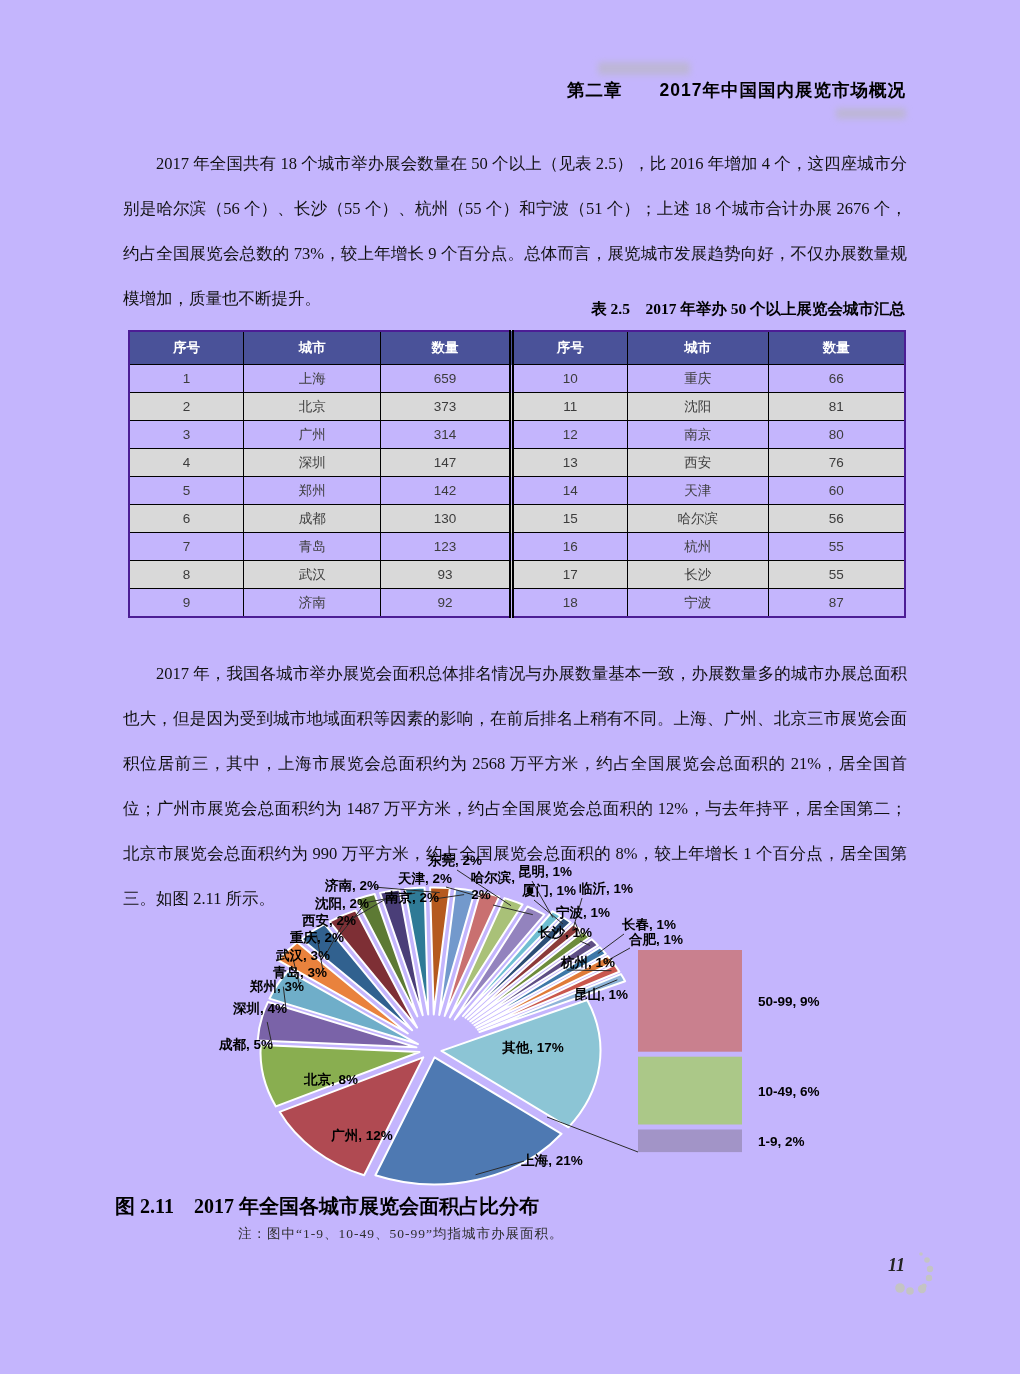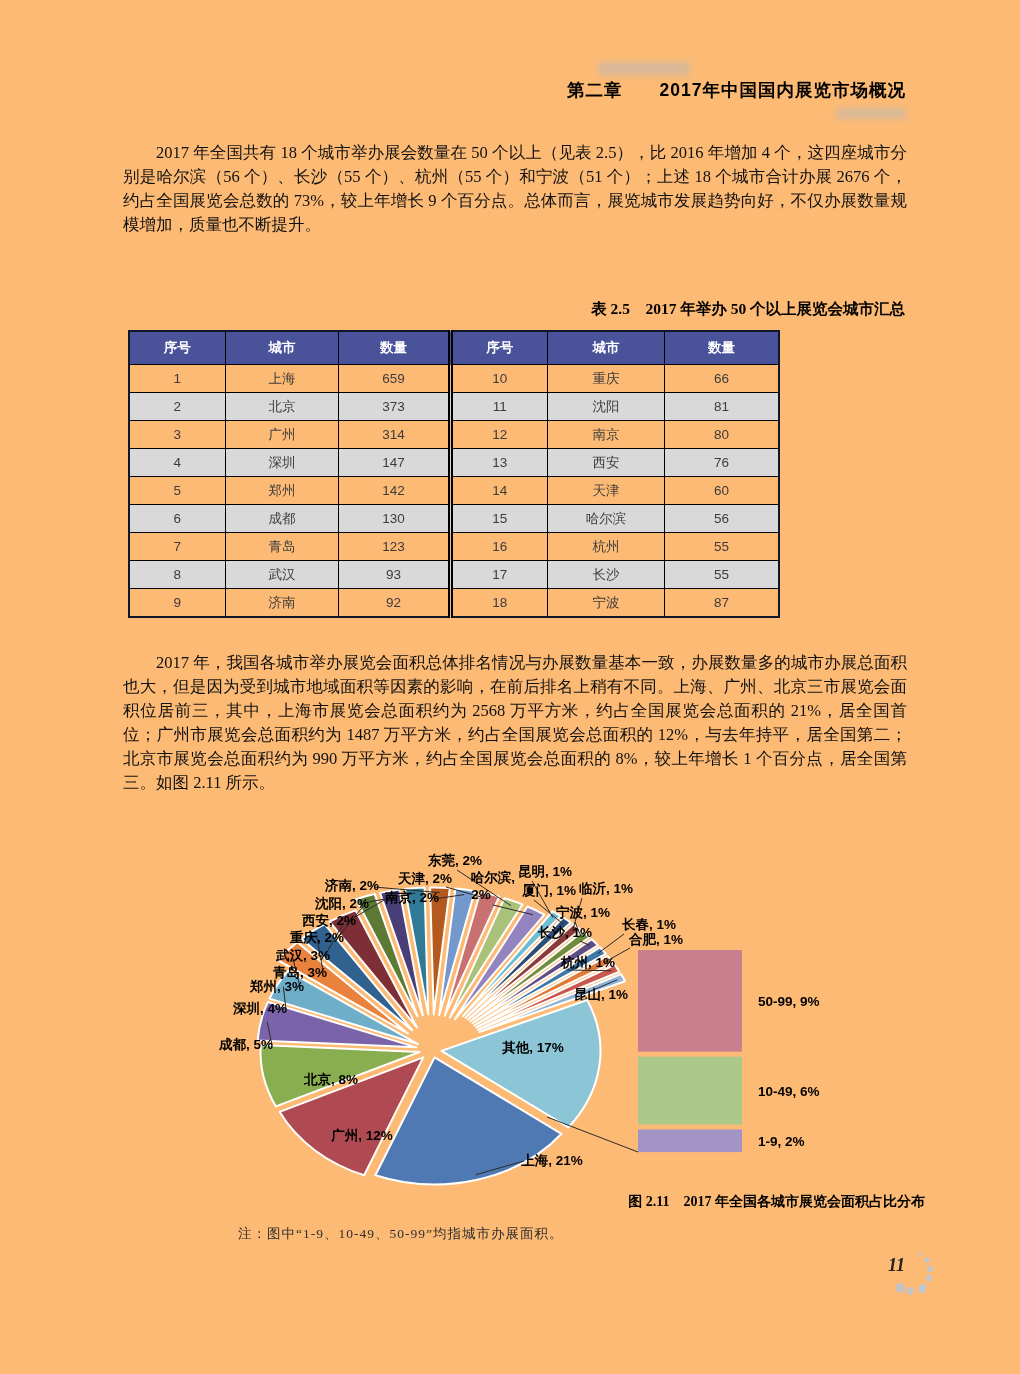--- a/index.html
+++ b/index.html
@@ -1,36 +1,36 @@
 <!DOCTYPE html>
 <html><head>
 <meta charset="utf-8">
 <style>
   html,body{margin:0;padding:0;background:#efefef;}
-  .page{position:relative;width:1020px;height:1374px;background:#fdba74;margin:0 auto;overflow:hidden;
+  .page{position:relative;width:1020px;height:1374px;background:#c4b5fd;margin:0 auto;overflow:hidden;
         font-family:"Liberation Serif",serif;color:#1a1a1a;}
   .watermark{position:absolute;background:#b8b8b8;filter:blur(3px);opacity:.55;border-radius:2px;}
   .chapter-header{position:absolute;left:300px;top:78px;width:606px;text-align:right;
         font-family:"Liberation Sans",sans-serif;font-weight:bold;font-size:17.5px;letter-spacing:1px;color:#000;}
-  .para{position:absolute;left:123px;width:784px;margin:0;font-size:16.5px;line-height:24px;
+  .para{position:absolute;left:123px;width:784px;margin:0;font-size:16.5px;line-height:45px;
         text-align:justify;text-indent:2em;color:#111;}
   #para1{top:141px;}
   #para2{top:651px;}
   .table-title{position:absolute;left:115px;top:299px;width:790px;text-align:right;
         font-weight:bold;font-size:15.5px;color:#000;}
-  table.city-table{position:absolute;left:128px;top:330px;border-collapse:collapse;width:652px;
+  table.city-table{position:absolute;left:128px;top:330px;border-collapse:collapse;width:778px;
         font-family:"Liberation Sans",sans-serif;font-size:13.5px;color:#3c3c3c;
-        border:2px solid #0f172a;}
+        border:2px solid #4c1d95;}
   table.city-table th{background:#4A5299;color:#fff;font-weight:bold;height:30px;border:1px solid #000;}
   table.city-table td{height:25px;text-align:center;border:1px solid #000;}
   table.city-table tr.alt td{background:#D9D9D9;}
   table.city-table .divider{border-left:5px double #000;}
   .section-heading{position:absolute;left:157px;top:627px;font-weight:bold;font-size:16.5px;color:#000;}
-  .figure-caption{position:absolute;left:115px;top:1193px;width:810px;text-align:right;
-        font-weight:bold;font-size:14px;color:#000;}
+  .figure-caption{position:absolute;left:115px;top:1193px;width:810px;text-align:left;
+        font-weight:bold;font-size:20px;color:#000;}
   .figure-note{position:absolute;left:238px;top:1225px;font-size:13.5px;color:#2e2e2e;letter-spacing:1px;}
   .chart-wrap{position:absolute;left:180px;top:848px;width:700px;height:350px;}
   .chart-wrap svg{font-family:"Liberation Sans",sans-serif;}
   .page-num{position:absolute;left:888px;top:1255px;font-family:"Liberation Serif",serif;
         font-weight:bold;font-style:italic;font-size:18px;color:#222;}
   .dots-svg{position:absolute;left:885px;top:1243px;}
 </style>
 </head>
 <body>
 

